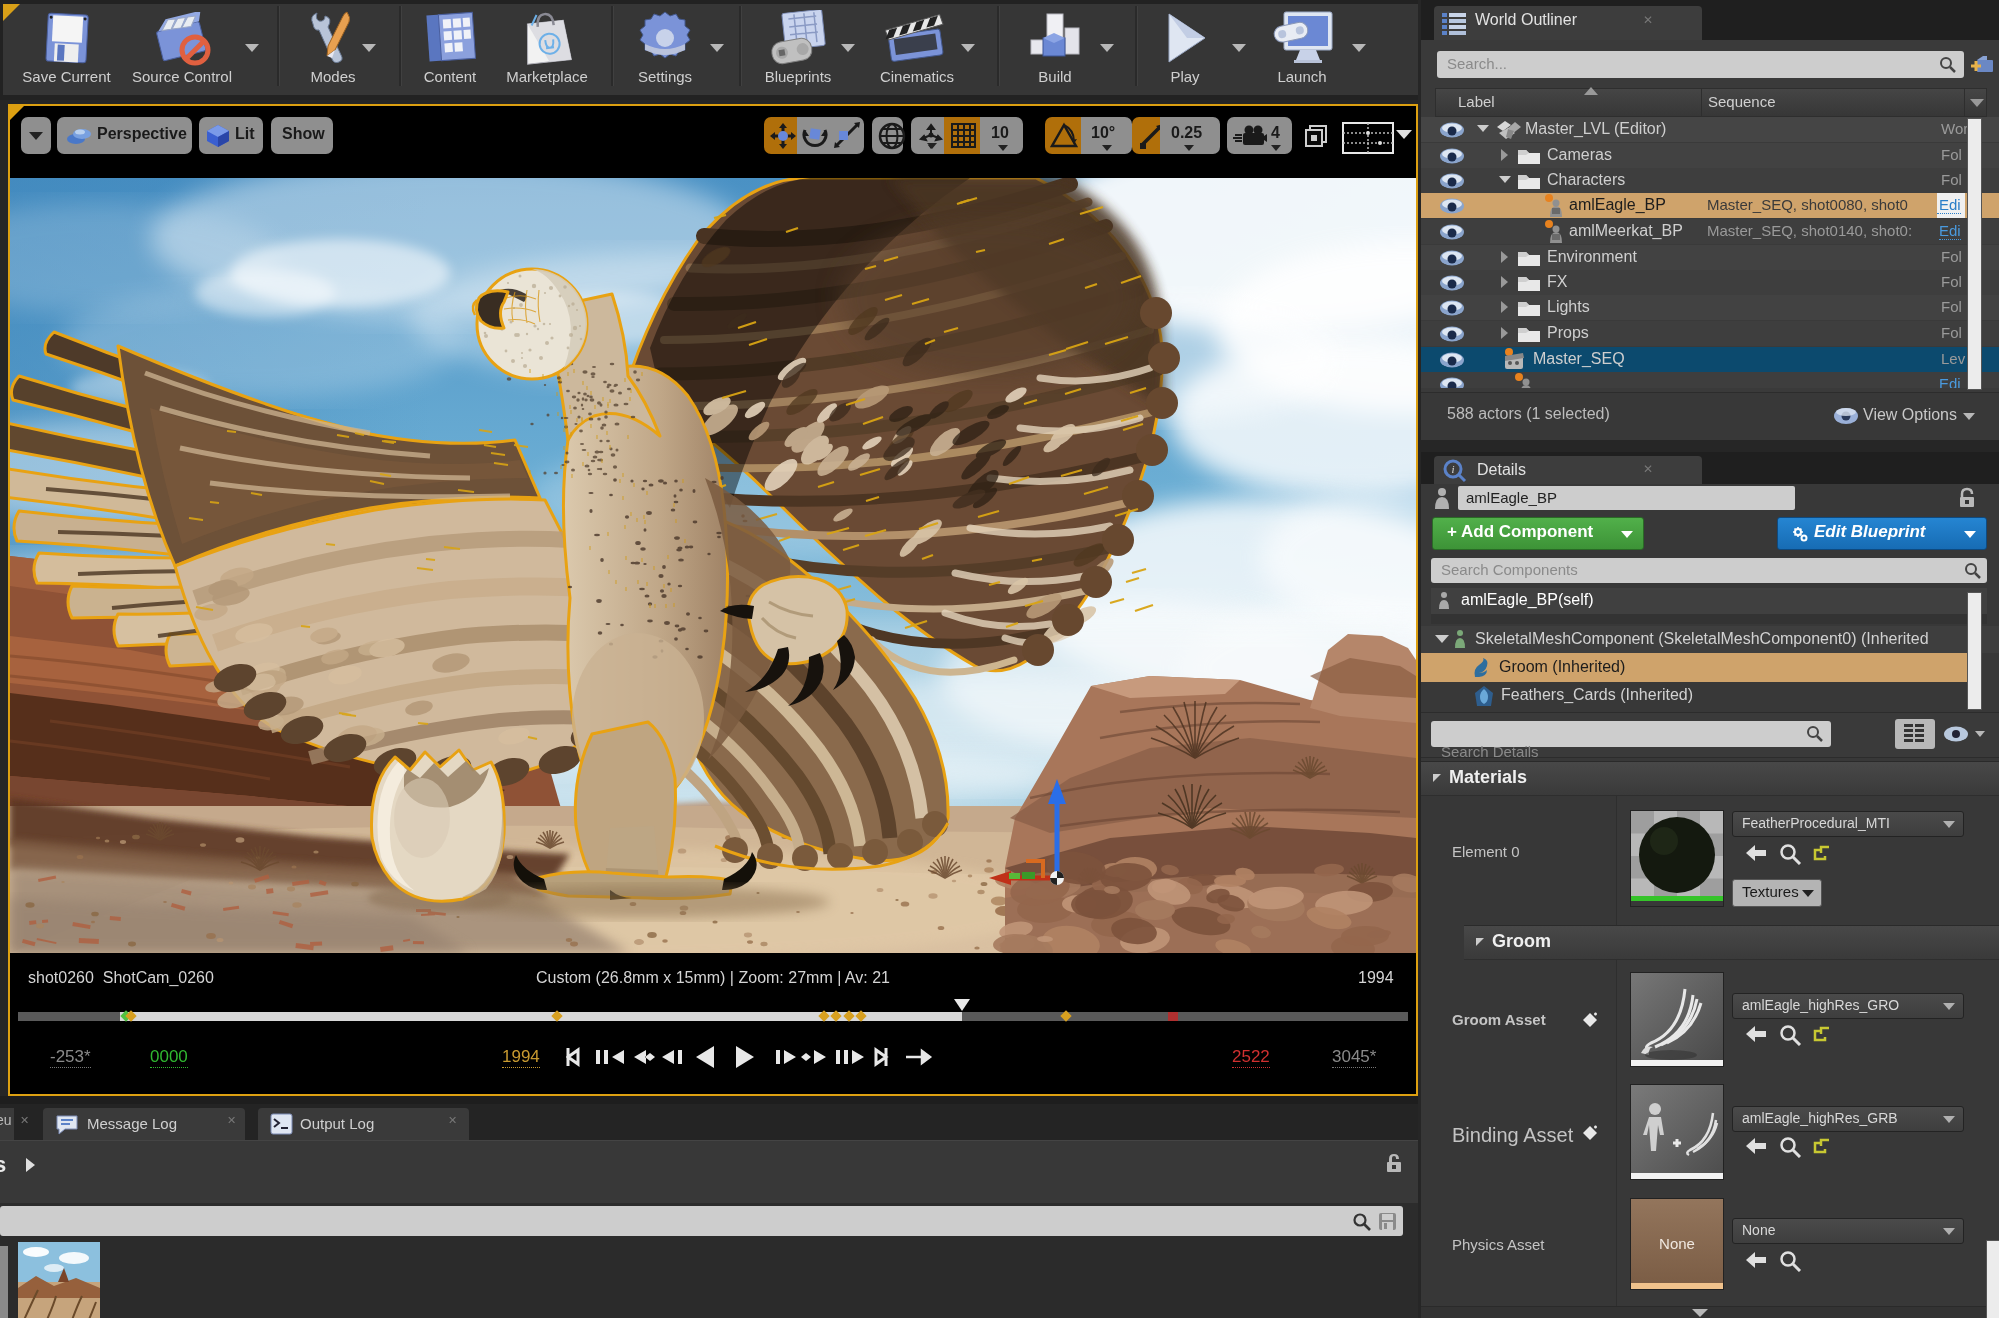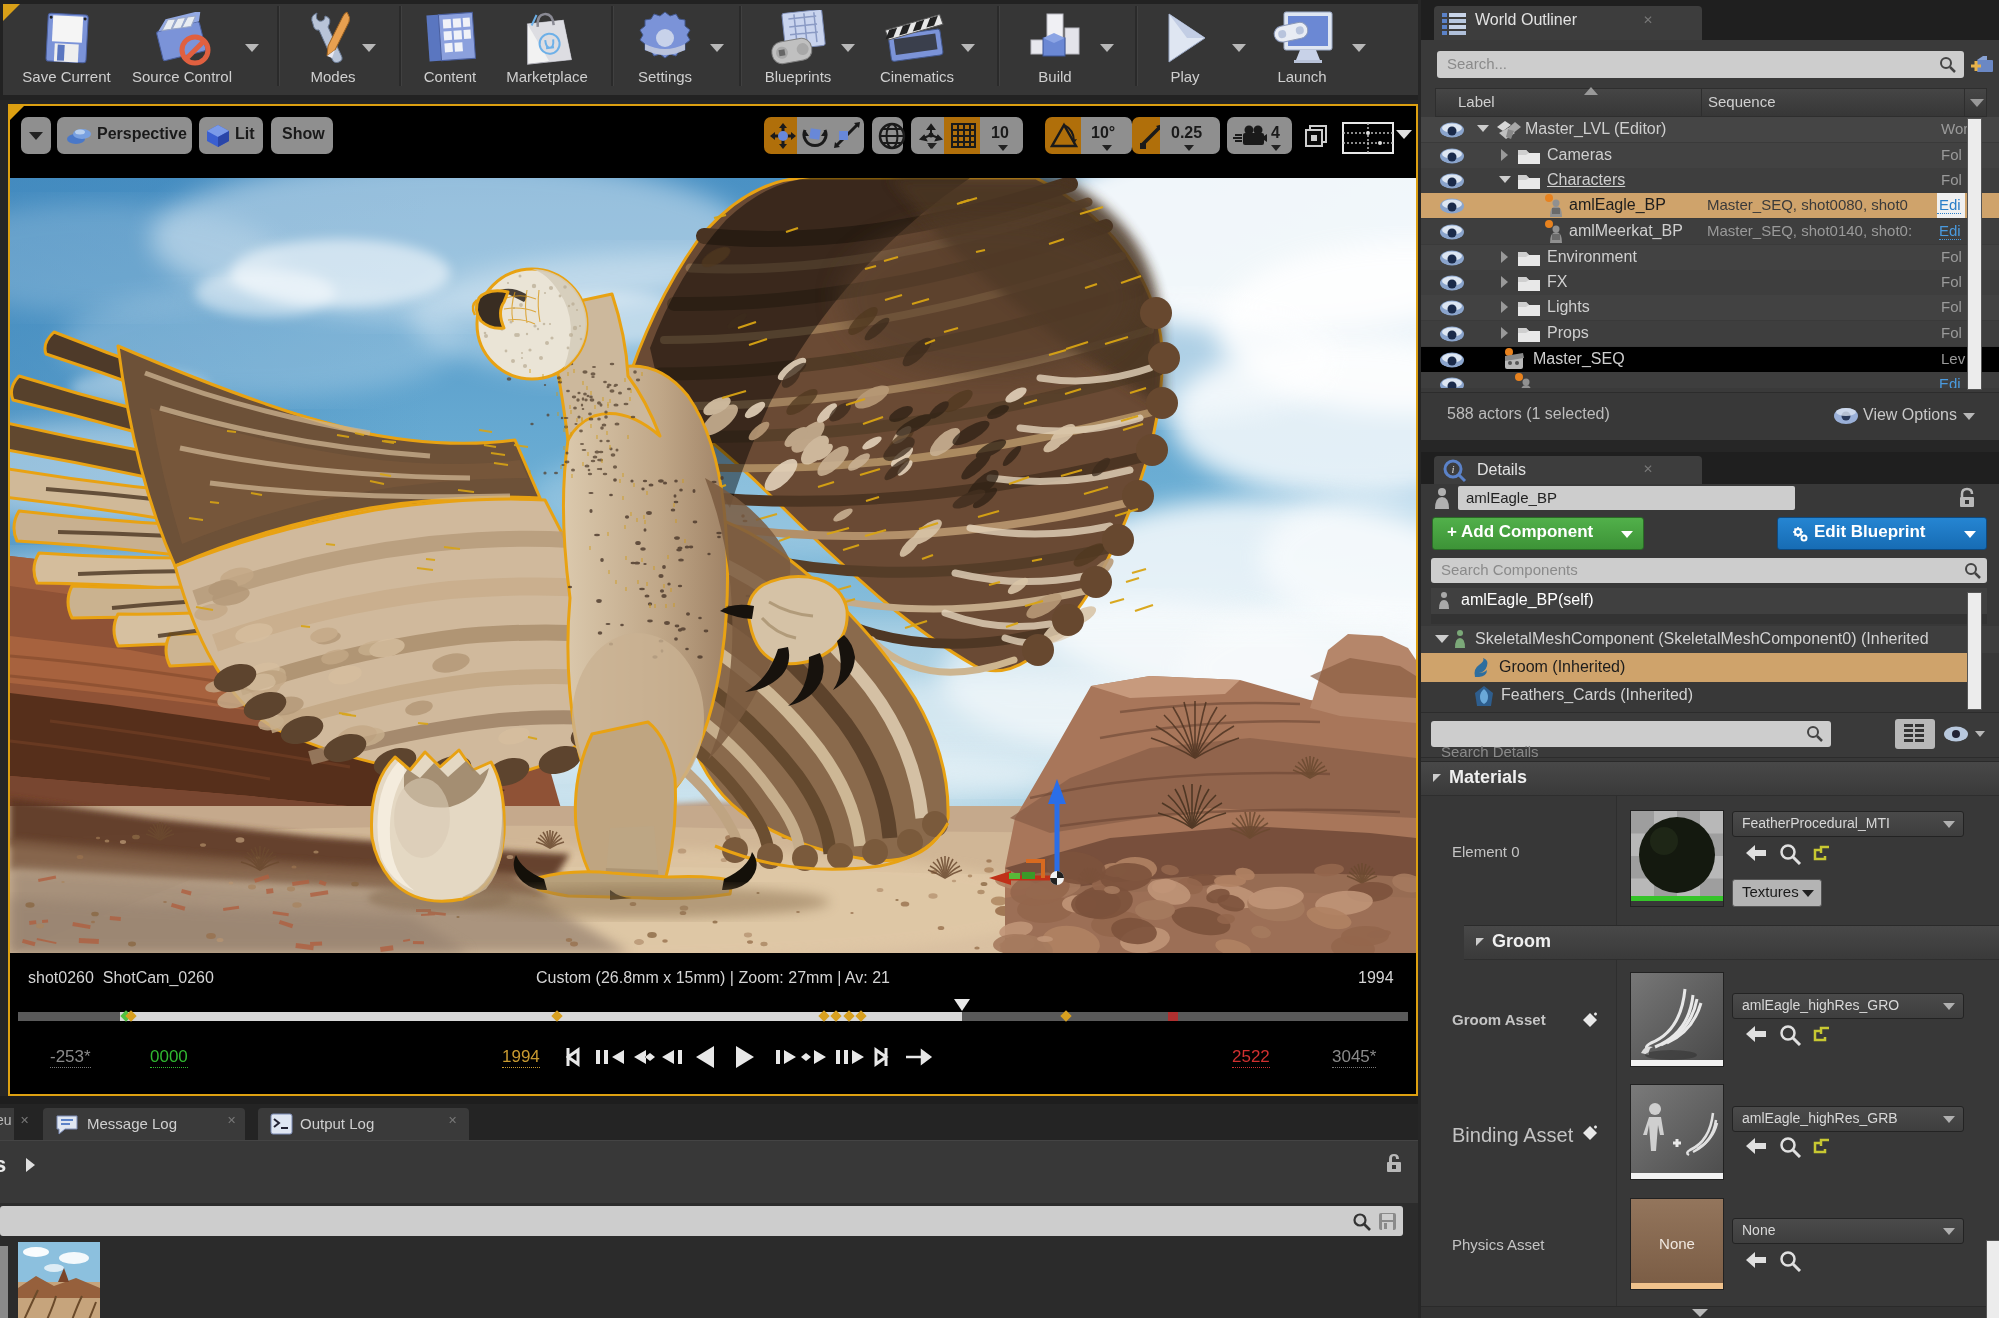--- a/index.html
+++ b/index.html
@@ -1580,21 +1580,21 @@
           <svg class="abs" style="left:18px;top:5px;" width="26" height="17" viewBox="0 0 26 17">
             <ellipse cx="13" cy="8" rx="12" ry="7.5" fill="#8aa4cc"></ellipse>
             <ellipse cx="13" cy="6" rx="10" ry="4.5" fill="#dde6f2"></ellipse>
             <circle cx="13" cy="9" r="4.5" fill="#1a2a4a"></circle>
           </svg>
           <div class="abs" style="left:78px;top:8px;width:0;height:0;border-left:6px solid transparent;border-right:6px solid transparent;border-top:7px solid #ccc;"></div>
           <svg class="abs" style="left:96px;top:4px;" width="24" height="18" viewBox="0 0 24 18">
             <path d="M1 3 h8 l3 3 h11 v11 h-22 z" fill="#e8e8e8"></path>
             <path d="M1 3 h8 l3 3 -3 2 h-8 z" fill="#cfcfcf"></path>
           </svg>
-          <div class="abs" style="left:126px;top:3px;font-size:16px;color:#cfcfcf;white-space:nowrap;text-decoration:underline;">Characters</div>
+          <div class="abs" style="left:126px;top:3px;font-size:16px;color:#cfcfcf;white-space:nowrap;">Characters</div>
           <div class="abs" style="left:520px;top:3px;font-size:15px;color:#9a9a9a;">Fol</div>
         </div>
     <div class="abs" style="left:0;top:78px;width:578px;height:25px;background:#cfa36b;">
           <svg class="abs" style="left:18px;top:5px;" width="26" height="17" viewBox="0 0 26 17">
             <ellipse cx="13" cy="8" rx="12" ry="7.5" fill="#8aa4cc"></ellipse>
             <ellipse cx="13" cy="6" rx="10" ry="4.5" fill="#dde6f2"></ellipse>
             <circle cx="13" cy="9" r="4.5" fill="#1a2a4a"></circle>
           </svg>
           <svg class="abs" style="left:122px;top:1px;" width="22" height="24" viewBox="0 0 22 24">
             <circle cx="6" cy="4" r="4" fill="#e8821e"></circle>
@@ -1671,21 +1671,21 @@
             <circle cx="13" cy="9" r="4.5" fill="#1a2a4a"></circle>
           </svg>
           <div class="abs" style="left:80px;top:6px;width:0;height:0;border-top:6px solid transparent;border-bottom:6px solid transparent;border-left:7px solid #999;"></div>
           <svg class="abs" style="left:96px;top:4px;" width="24" height="18" viewBox="0 0 24 18">
             <path d="M1 3 h8 l3 3 h11 v11 h-22 z" fill="#e8e8e8"></path>
             <path d="M1 3 h8 l3 3 -3 2 h-8 z" fill="#cfcfcf"></path>
           </svg>
           <div class="abs" style="left:126px;top:3px;font-size:16px;color:#cfcfcf;white-space:nowrap;">Props</div>
           <div class="abs" style="left:520px;top:3px;font-size:15px;color:#9a9a9a;">Fol</div>
         </div>
-    <div class="abs" style="left:0;top:232px;width:578px;height:25px;background:#000000;">
+    <div class="abs" style="left:0;top:232px;width:578px;height:25px;background:#0c4a6e;">
           <svg class="abs" style="left:18px;top:5px;" width="26" height="17" viewBox="0 0 26 17">
             <ellipse cx="13" cy="8" rx="12" ry="7.5" fill="#8aa4cc"></ellipse>
             <ellipse cx="13" cy="6" rx="10" ry="4.5" fill="#dde6f2"></ellipse>
             <circle cx="13" cy="9" r="4.5" fill="#1a2a4a"></circle>
           </svg>
           <svg class="abs" style="left:82px;top:1px;" width="24" height="24" viewBox="0 0 24 24">
             <circle cx="6" cy="4" r="4" fill="#e8821e"></circle>
             <rect x="2" y="8" width="18" height="13" rx="2" fill="#b8b8b8"></rect>
             <path d="M2 8 l18 -3 1 5 -19 3z" fill="#888"></path>
             <circle cx="7" cy="15" r="2" fill="#555"></circle>
@@ -1745,21 +1745,21 @@
         <path d="M5 10 v-3 q0 -5 5 -5 q5 0 5 5" fill="none" stroke="#b8b8b8" stroke-width="2.5"></path>
         <rect x="3" y="10" width="14" height="10" rx="1" fill="#b8b8b8"></rect>
         <rect x="8" y="13" width="4" height="4" fill="#333"></rect>
       </svg>
 
     <div class="abs" style="left:11px;top:517px;width:210px;height:31px;background:linear-gradient(#51b04a,#3d9337);border-radius:3px;border:1px solid #2a6a26;">
       <div style="padding:4px 0 0 14px;font-size:17px;font-weight:bold;color:#fff;">+ Add Component</div>
       <div class="abs" style="right:10px;top:13px;width:0;height:0;border-left:6px solid transparent;border-right:6px solid transparent;border-top:7px solid #fff;"></div>
     </div>
     <div class="abs" style="left:356px;top:517px;width:208px;height:31px;background:linear-gradient(#2585d2,#176cb4);border-radius:3px;border:1px solid #0e4a80;">
-      <div style="padding:4px 0 0 36px;font-size:17px;font-weight:bold;color:#fff;">Edit Blueprint</div>
+      <div style="padding:4px 0 0 36px;font-size:17px;font-weight:bold;color:#fff;font-style:italic;">Edit Blueprint</div>
       <svg class="abs" style="left:12px;top:6px;" width="20" height="20" viewBox="0 0 20 20">
           <circle cx="8" cy="8" r="3" fill="none" stroke="#fff" stroke-width="2"></circle>
           <circle cx="14" cy="14" r="2.5" fill="none" stroke="#fff" stroke-width="2"></circle>
           <g stroke="#fff" stroke-width="1.6">
             <path d="M8 3 v2 M8 11 v2 M3 8 h2 M11 8 h2 M4.5 4.5 l1.4 1.4 M10 10 l1.4 1.4 M4.5 11.5 l1.4 -1.4 M10 6 l1.4 -1.4"></path>
           </g>
         </svg>
       <div class="abs" style="right:10px;top:13px;width:0;height:0;border-left:6px solid transparent;border-right:6px solid transparent;border-top:7px solid #fff;"></div>
     </div>
 

